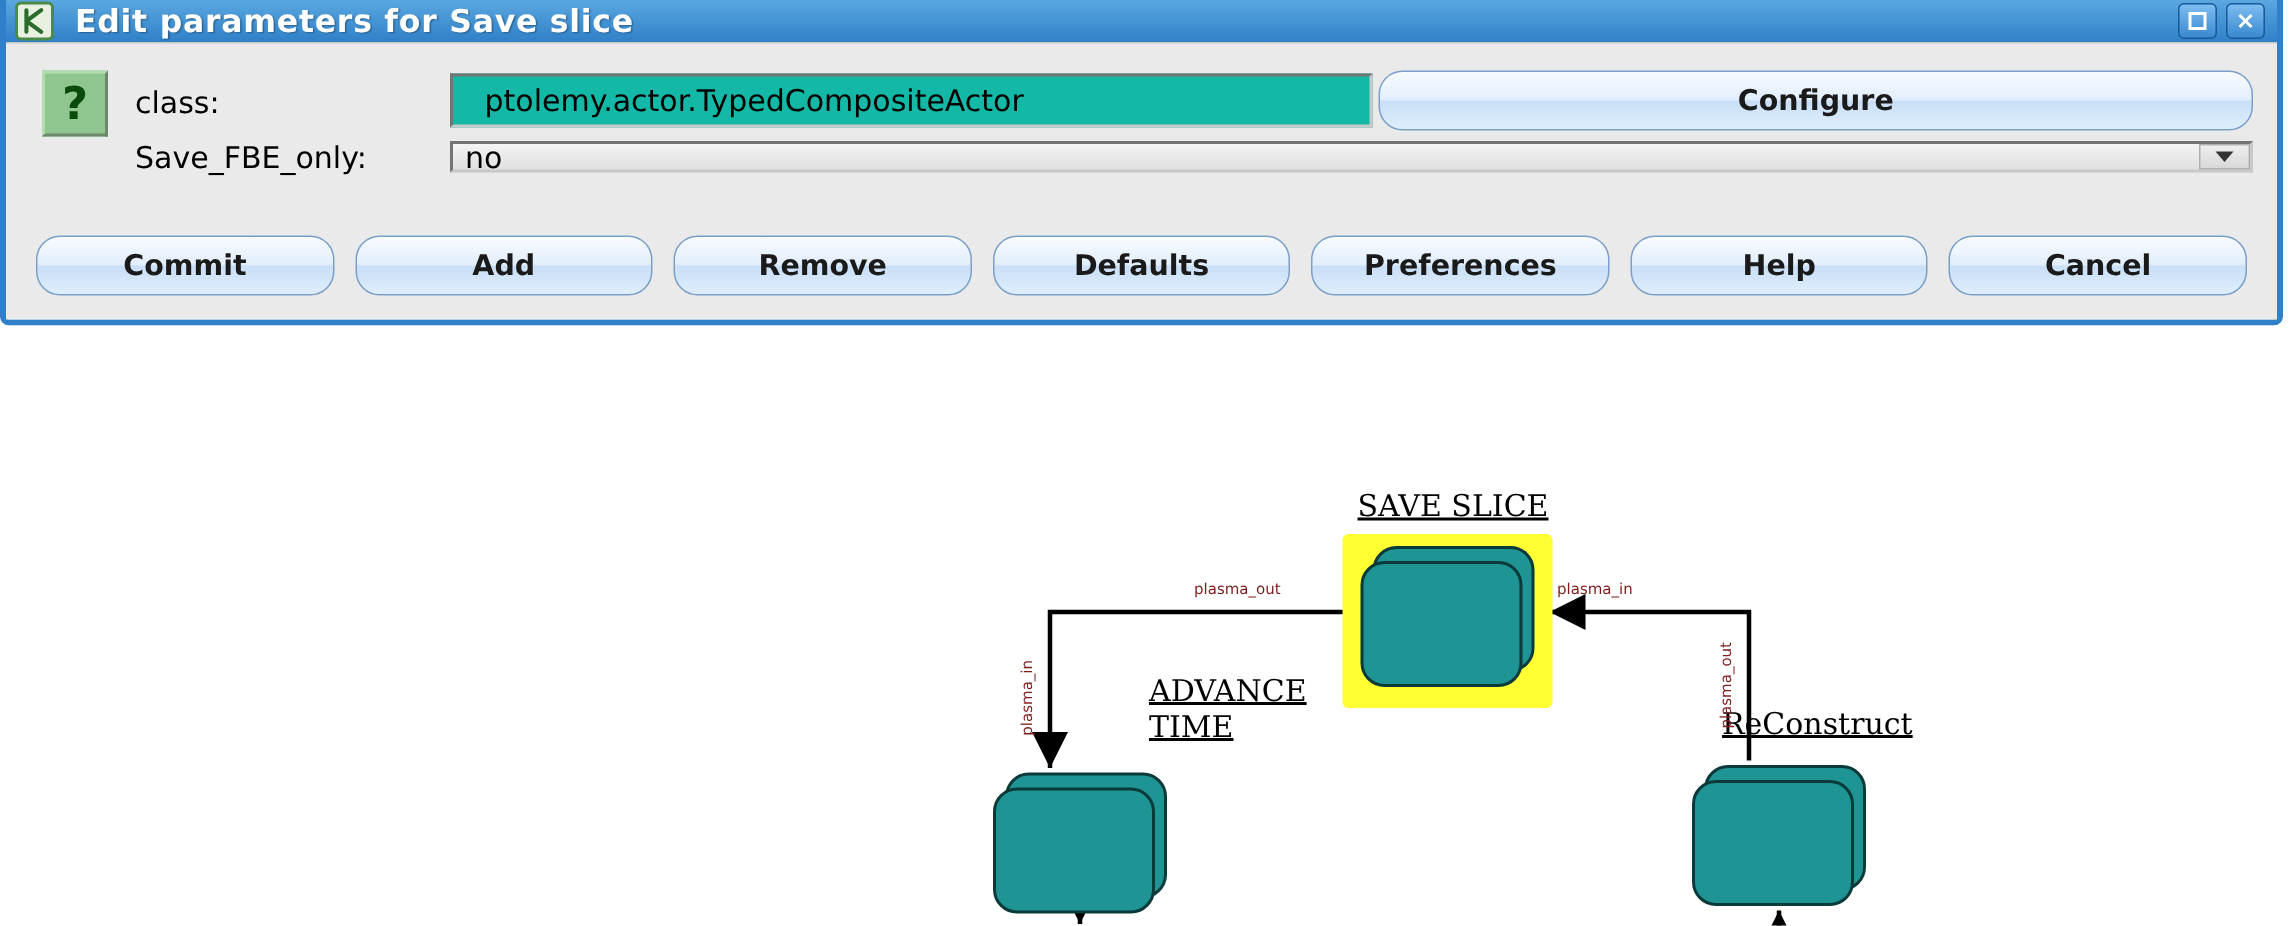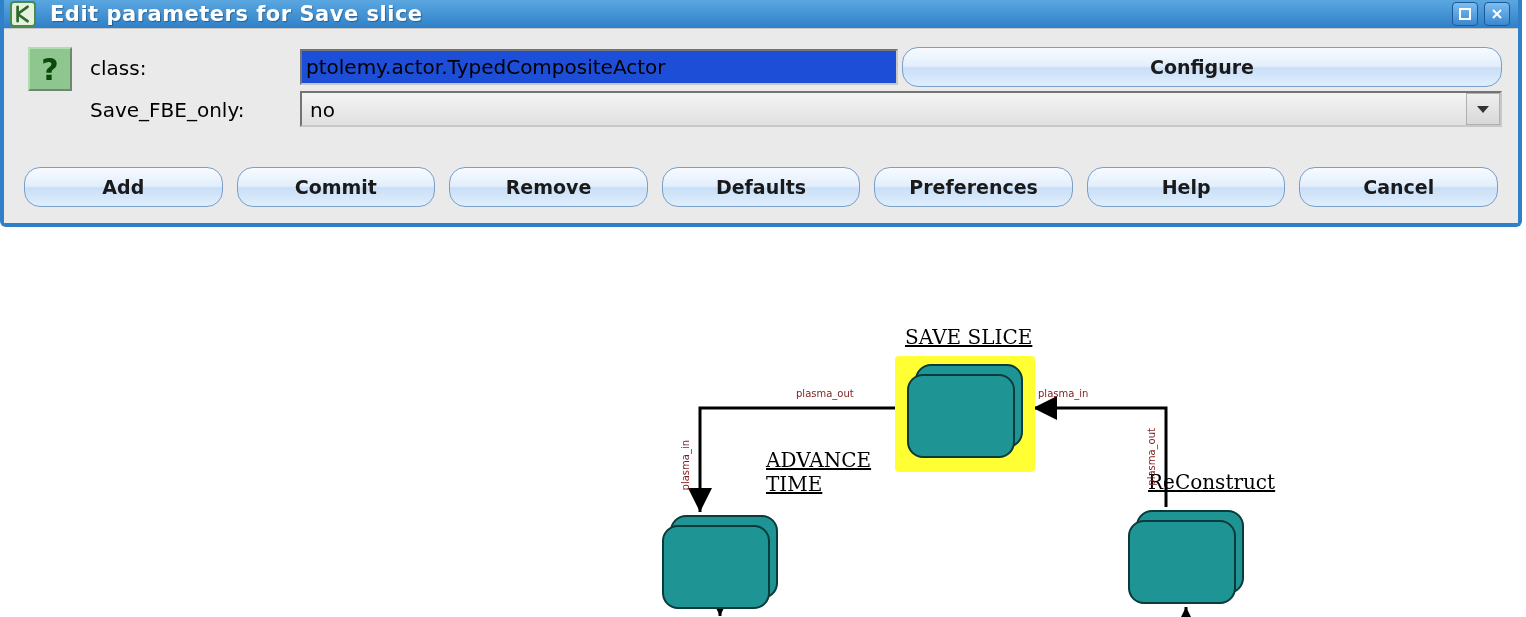--- a/index.html
+++ b/index.html
@@ -85,30 +85,30 @@
   .form-label {
     width: 210px;
     font-size: 20px;
     color: #000;
     padding-top: 2px;
   }
   .text-input {
     flex: 1;
     height: 36px;
     font-size: 20px;
-    padding: 2px 4px;
+    padding: 2px 21px;
     border: 2px inset #c8c8c8;
-    background: #1d4ed8;
+    background: #14b8a6;
     font-family: inherit;
   }
   .configure-btn {
     width: 200px; height: 40px; margin-left: 4px;
   }
   .select-wrap {
-    flex: 1; position: relative; height: 36px; text-align: center;
+    flex: 1; position: relative; height: 21px; text-align: center;
   }
   .select-wrap .select-display {
     width: 100%; height: 100%;
     border: 2px inset #c8c8c8;
     background: linear-gradient(to bottom, #f4f4f4, #e0e0e0);
     font-size: 20px;
     padding: 4px 40px 2px 8px;
     display: flex; align-items: center;
   }
   .select-wrap .select-arrow {
@@ -222,22 +222,22 @@
             <div class="select-display">no</div>
             <div class="select-arrow">
                 <span></span>
               </div>
           </div>
         </div>
       </div>
     </div>
 
     <div class="button-row">
+      <button class="btn">Commit</button>
       <button class="btn">Add</button>
-      <button class="btn">Commit</button>
       <button class="btn">Remove</button>
       <button class="btn">Defaults</button>
       <button class="btn">Preferences</button>
       <button class="btn">Help</button>
       <button class="btn">Cancel</button>
     </div>
   </div>
 </div>
 
 <div class="diagram">

